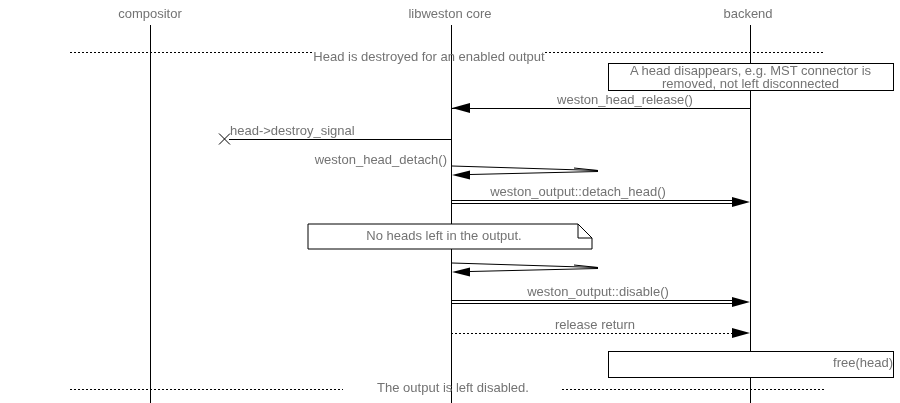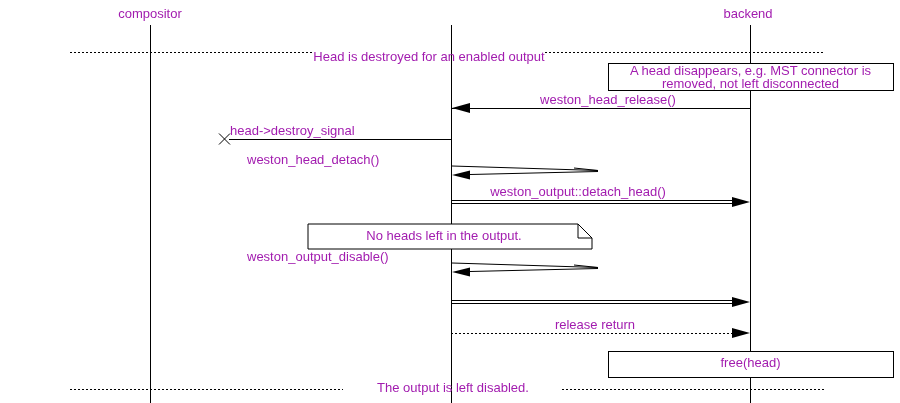--- a/index.html
+++ b/index.html
@@ -2,33 +2,33 @@
 <html><head>
 <meta charset="utf-8">
 <style>
   html, body { margin: 0; padding: 0; background: #fff; }
   #canvas {
     position: relative;
     width: 900px;
     height: 403px;
     background: #fff;
     font-family: "Liberation Sans", sans-serif;
-    color: #a21caf;
+    color: #737373;
     overflow: hidden;
   }
   #wires { position: absolute; left: 0; top: 0; z-index: 0; }
   .txt {
     position: absolute;
     z-index: 1;
     font-size: 13px;
     line-height: 14px;
     white-space: nowrap;
   }
   .ctr { text-align: center; }
-  .rgt { }
+  .rgt { text-align: right; }
   .title { font-size: 13px; }
   .note-text { line-height: 13px; white-space: normal; }
 </style>
 </head>
 <body>
 
 <div id="canvas">
 
   <svg id="wires" width="900" height="403" viewBox="0 0 900 403" shape-rendering="crispEdges">
 
@@ -104,40 +104,41 @@
       <line x1="451" y1="333" x2="734" y2="333" stroke="#000" stroke-width="1" stroke-dasharray="2,2"></line>
       <polygon points="750,333 732,328 732,338" fill="#000" shape-rendering="auto"></polygon>
     </g>
 
     <g>
       <rect x="608" y="351" width="285" height="26" fill="#fff" stroke="#000" stroke-width="1"></rect>
     </g>
   </svg>
 
   <div class="txt ctr title" style="left:50px; top:7px; width:200px;">compositor</div>
+  <div class="txt ctr title" style="left:350px; top:7px; width:200px;">libweston core</div>
   <div class="txt ctr title" style="left:648px; top:7px; width:200px;">backend</div>
 
   <div class="txt ctr" style="left:279px; top:44px; width:300px;margin-top:6px;">Head is destroyed for an enabled output</div>
   <div class="txt ctr" style="left:303px; top:381px; width:300px;">The output is left disabled.</div>
 
   <div class="txt ctr note-text" style="left:609px; top:64px; width:283px;">
     <div>A head disappears, e.g. MST connector is</div>
     <div>removed, not left disconnected</div>
   </div>
 
-  <div class="txt ctr" style="left:458px; top:93px; width:300px;">weston_head_release()</div>
+  <div class="txt ctr" style="left:475px; top:93px; width:300px;">weston_head_release()</div>
 
   <div class="txt" style="left:230px; top:124px;text-align:center;">head-&gt;destroy_signal</div>
 
   <div class="txt rgt" style="left:247px; top:153px; width:200px;">weston_head_detach()</div>
 
   <div class="txt ctr" style="left:428px; top:185px; width:300px;">weston_output::detach_head()</div>
 
   <div class="txt ctr" style="left:308px; top:229px; width:272px;">No heads left in the output.</div>
 
-  <div class="txt rgt" style="left:247px; top:250px; width:200px;">weston_output_disable()</div>
 
+  <div class="txt ctr" style="left:448px; top:285px; width:300px;">weston_output::disable()</div>
 
   <div class="txt ctr" style="left:445px; top:318px; width:300px;">release return</div>
 
-  <div class="txt ctr" style="left:608px; top:356px; width:285px;">free(head)</div>
+  <div class="txt ctr" style="left:608px; top:356px; width:285px;text-align:right;">free(head)</div>
 
 </div>
 
 </body></html>

